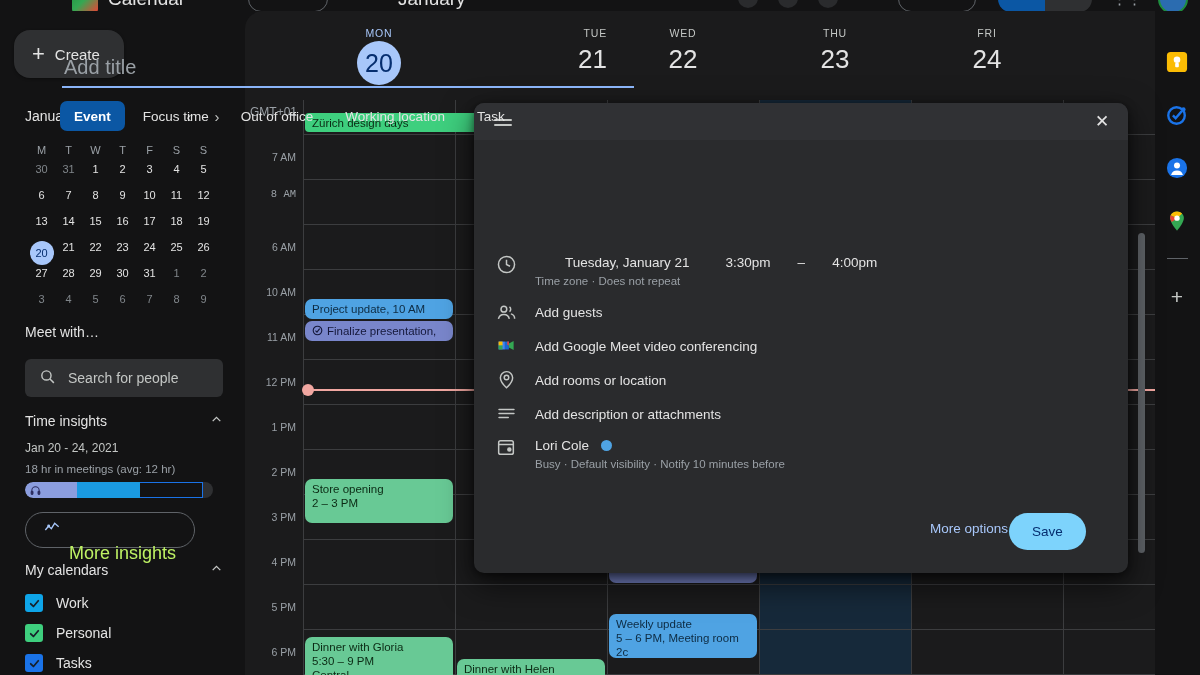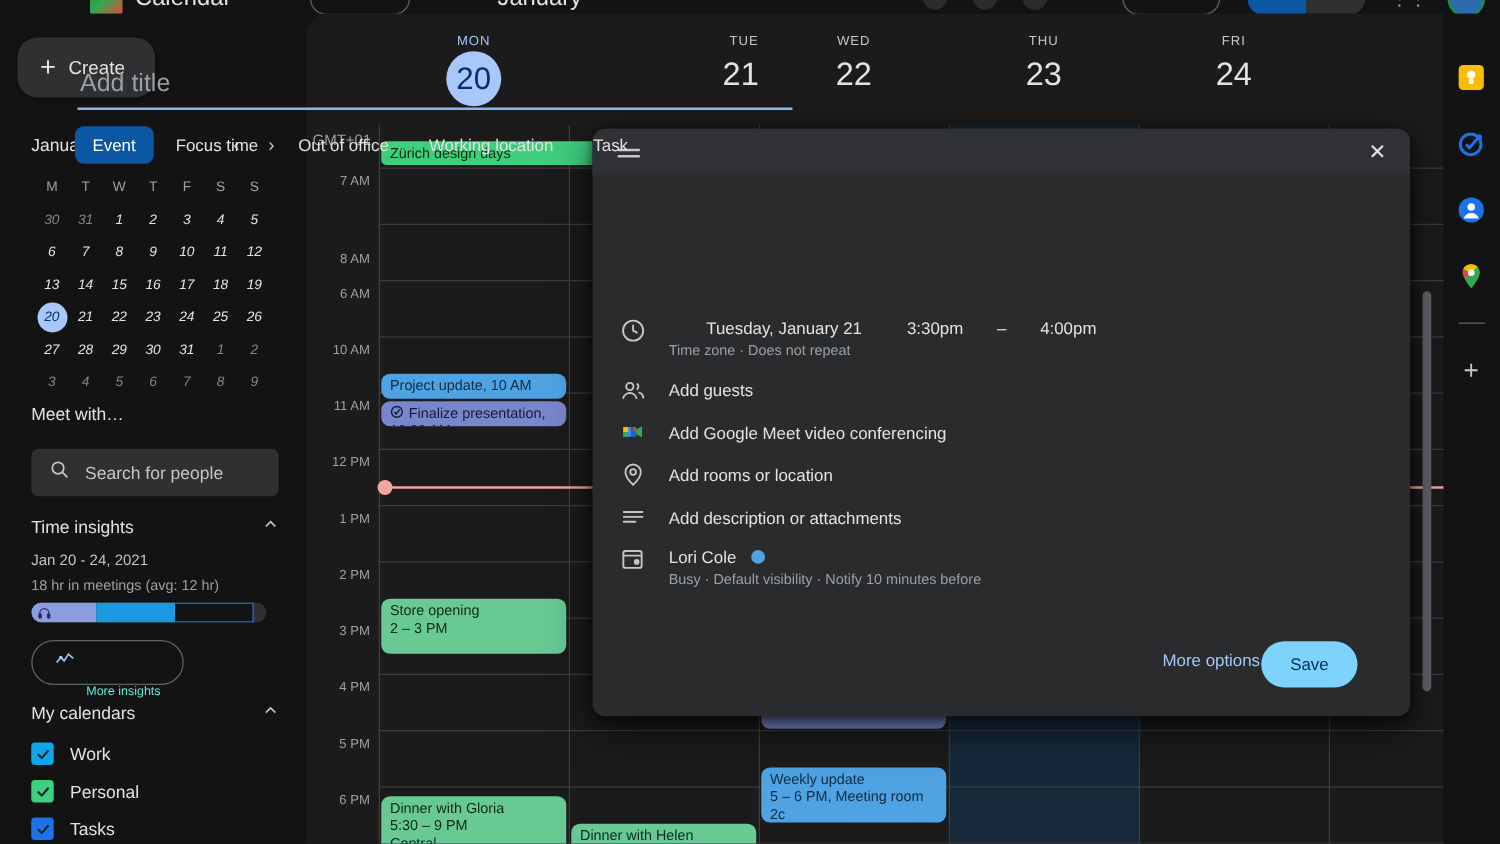--- a/index.html
+++ b/index.html
@@ -45,22 +45,22 @@
 
   .mini-cal { position:absolute; left:0; top:90px; width:245px; }
   .mc-head { display:flex; align-items:center; padding:0 14px 0 25px; height:30px; }
   .mc-title { font-size:14px; color:#e3e3e3; font-weight:500; flex:1; }
   .mc-nav { width:28px; height:28px; display:flex; align-items:center; justify-content:center;
             color:#c4c7c5; font-size:15px; cursor:pointer; border-radius:50%; }
   .mc-grid { display:grid; grid-template-columns:repeat(7,27px); justify-content:center;
              margin-top:6px; row-gap:0px; }
   .mc-dow { height:26px; display:flex; align-items:center; justify-content:center;
             font-size:11px; color:#9aa0a6; }
-  .mc-day { height:26px; display:flex; align-items:center; justify-content:center;
-            font-size:11px; color:#e3e3e3; cursor:pointer;font-style:italic; }
+  .mc-day { height:26px; display:flex; justify-content:center;
+            font-size:11px; color:#e3e3e3; cursor:pointer; }
   .mc-day.dim { color:#80868b; }
   .mc-day.sel { }
   .mc-day.sel span { background:#a8c7fa; color:#062e6f; border-radius:50%;
                      width:24px; height:24px; display:flex; align-items:center; justify-content:center;
                      font-weight:500;}
 
   .sec-title { font-size:14px; color:#e3e3e3; font-weight:500; }
   .meetwith { position:absolute; left:25px; top:312px; }
   .search-box { position:absolute; left:25px; top:348px; width:198px; height:38px;
                 background:#2f3032; border-radius:6px; display:flex; align-items:center;
@@ -75,21 +75,21 @@
   .ins-meet  { position:absolute; left:25px; top:452px; font-size:11.5px; color:#9aa0a6;}
   .ins-bar   { position:absolute; left:25px; top:471px; width:188px; height:16px;
                background:#2f3032; border-radius:8px; overflow:hidden; display:flex; }
   .ins-seg1 { width:52px; background:#8b9dde; display:flex; align-items:center; padding-left:5px;
               border-radius:8px 0 0 8px;}
   .ins-seg2 { width:63px; background:#1a9ae1; }
   .ins-seg3 { width:63px; background:#131314; border:1px solid #1a73e8; border-left:none;}
   .more-ins { position:absolute; left:25px; top:501px; height:36px; padding:0 18px;
               border:1px solid #5f6368; border-radius:18px; display:inline-flex;
               align-items:center; gap:9px; cursor:pointer; }
-  .more-ins .lbl { font-size:10px; color:#5eead4;margin-top:46px; }
+  .more-ins .lbl { font-size:18px; color:#bef264;margin-top:46px; }
 
   .mycal-head { position:absolute; left:25px; top:551px; width:198px;
                 display:flex; align-items:center; cursor:pointer;}
   .mycal-head .sec-title{flex:1;}
   .cal-item { position:absolute; left:25px; display:flex; align-items:center; gap:13px; cursor:pointer;}
   .cal-box { width:18px; height:18px; border-radius:3px; display:flex; align-items:center;
              justify-content:center; }
   .cal-box svg { width:13px; height:13px; }
   .cal-lbl { font-size:14px; color:#e3e3e3; }
 
@@ -101,21 +101,21 @@
   .dh .dow { font-size:10.5px; letter-spacing:.8px; color:#c4c7c5; }
   .dh.today .dow { color:#a8c7fa; }
   .dh .num { font-size:26px; color:#e3e3e3; margin-top:5px; font-weight:400;}
   .dh.today .num { width:44px; height:44px; margin:2px auto 0; border-radius:50%;
                    background:#a8c7fa; color:#062e6f; display:flex; align-items:center;
                    justify-content:center; font-size:25px;}
 
   .gmt { position:absolute; left:250px; top:105px; font-size:12px; color:#9aa0a6; }
 
   .timecol { position:absolute; left:245px; top:100px; width:58px; height:575px; }
-  .tlabel { position:absolute; right:7px; font-size:10.5px; color:#9aa0a6; }
+  .tlabel { position:absolute; right:7px; font-size:10.5px; color:#9aa0a6;margin-top:12px; }
 
   .gridbody { position:absolute; left:0; top:89px; width:910px; height:586px; }
   .hline { position:absolute; left:58px; width:852px; height:1px; background:#3c3d3f; }
   .vline { position:absolute; top:0; width:1px; height:586px; background:#3c3d3f; }
   .dayhl { position:absolute; width:152px; background:#16293a; }
 
   .allday { position:absolute; left:58px; top:102px; width:852px; height:21px; }
   .adevent { position:absolute; height:19px; border-radius:4px; font-size:11.5px;
              display:flex; align-items:center; padding-left:7px; color:#0b2a14;
              white-space:nowrap; overflow:hidden; cursor:pointer;}
@@ -152,21 +152,21 @@
 
   .title-input { position:absolute; left:62px; top:52px; width:572px; height:36px;
                  background:transparent; border:none; border-bottom:2px solid #8ab4f8;
                  color:#e3e3e3; font-size:20px; font-family:"Liberation Sans",sans-serif;
                  outline:none; padding:0 0 4px 2px; }
   .title-input::placeholder { color:#9aa0a6; }
 
   .chips { position:absolute; left:60px; top:101px; display:flex; align-items:center; gap:4px;}
   .chip { height:30px; padding:0 14px; border-radius:7px; display:flex; align-items:center;
           font-size:13.5px; color:#e3e3e3; cursor:pointer; white-space:nowrap;}
-  .chip.active { background:#0b57a4; color:#ffffff; }
+  .chip.active { background:#0b57a4; color:#ffffff;font-weight:bold; }
   .rowtxt { position:absolute; left:535px; }
   .rt-main { font-size:13.5px; color:#e3e3e3; line-height:19px; }
   .rt-sub  { font-size:11.5px; color:#9aa0a6; line-height:17px; margin-top:1px;}
   .time-main { display:flex; gap:16px; align-items:flex-end;margin-left:30px; }
   .time-main .d { margin-right:20px; }
   .time-main .dash { margin:0 11px; }
 
   .dot-blue { display:inline-block; width:11px; height:11px; border-radius:50%;
               background:#4fa3e3; margin-left:8px; vertical-align:-1px;}
 
@@ -502,21 +502,21 @@
           <div class="s">5 – 6 PM, Meeting room 2c</div>
         </div>
       </div>
     <div class="allday" id="allday">
         <div class="adevent" style="left: 2px; width: 754px; background: rgb(62, 207, 126);">Zürich design days</div>
       </div>
   </div>
   <div class="gmt">GMT+01</div>
   <div class="timecol" id="timecol">
       <div class="tlabel" style="top: 39px;">7 AM</div>
-      <div class="tlabel" style="top: 101px;">8 AM</div>
+      <div class="tlabel" style="top: 76px; font-family: Liberation Mono, monospace;">8 AM</div>
       <div class="tlabel" style="top: 129px;">6 AM</div>
       <div class="tlabel" style="top: 174px;">10 AM</div>
       <div class="tlabel" style="top: 219px;">11 AM</div>
       <div class="tlabel" style="top: 264px;">12 PM</div>
       <div class="tlabel" style="top: 309px;">1 PM</div>
       <div class="tlabel" style="top: 354px;">2 PM</div>
       <div class="tlabel" style="top: 399px; text-align: center;">3 PM</div>
       <div class="tlabel" style="top: 444px;">4 PM</div>
       <div class="tlabel" style="top: 489px;">5 PM</div>
       <div class="tlabel" style="top: 534px;">6 PM</div>

